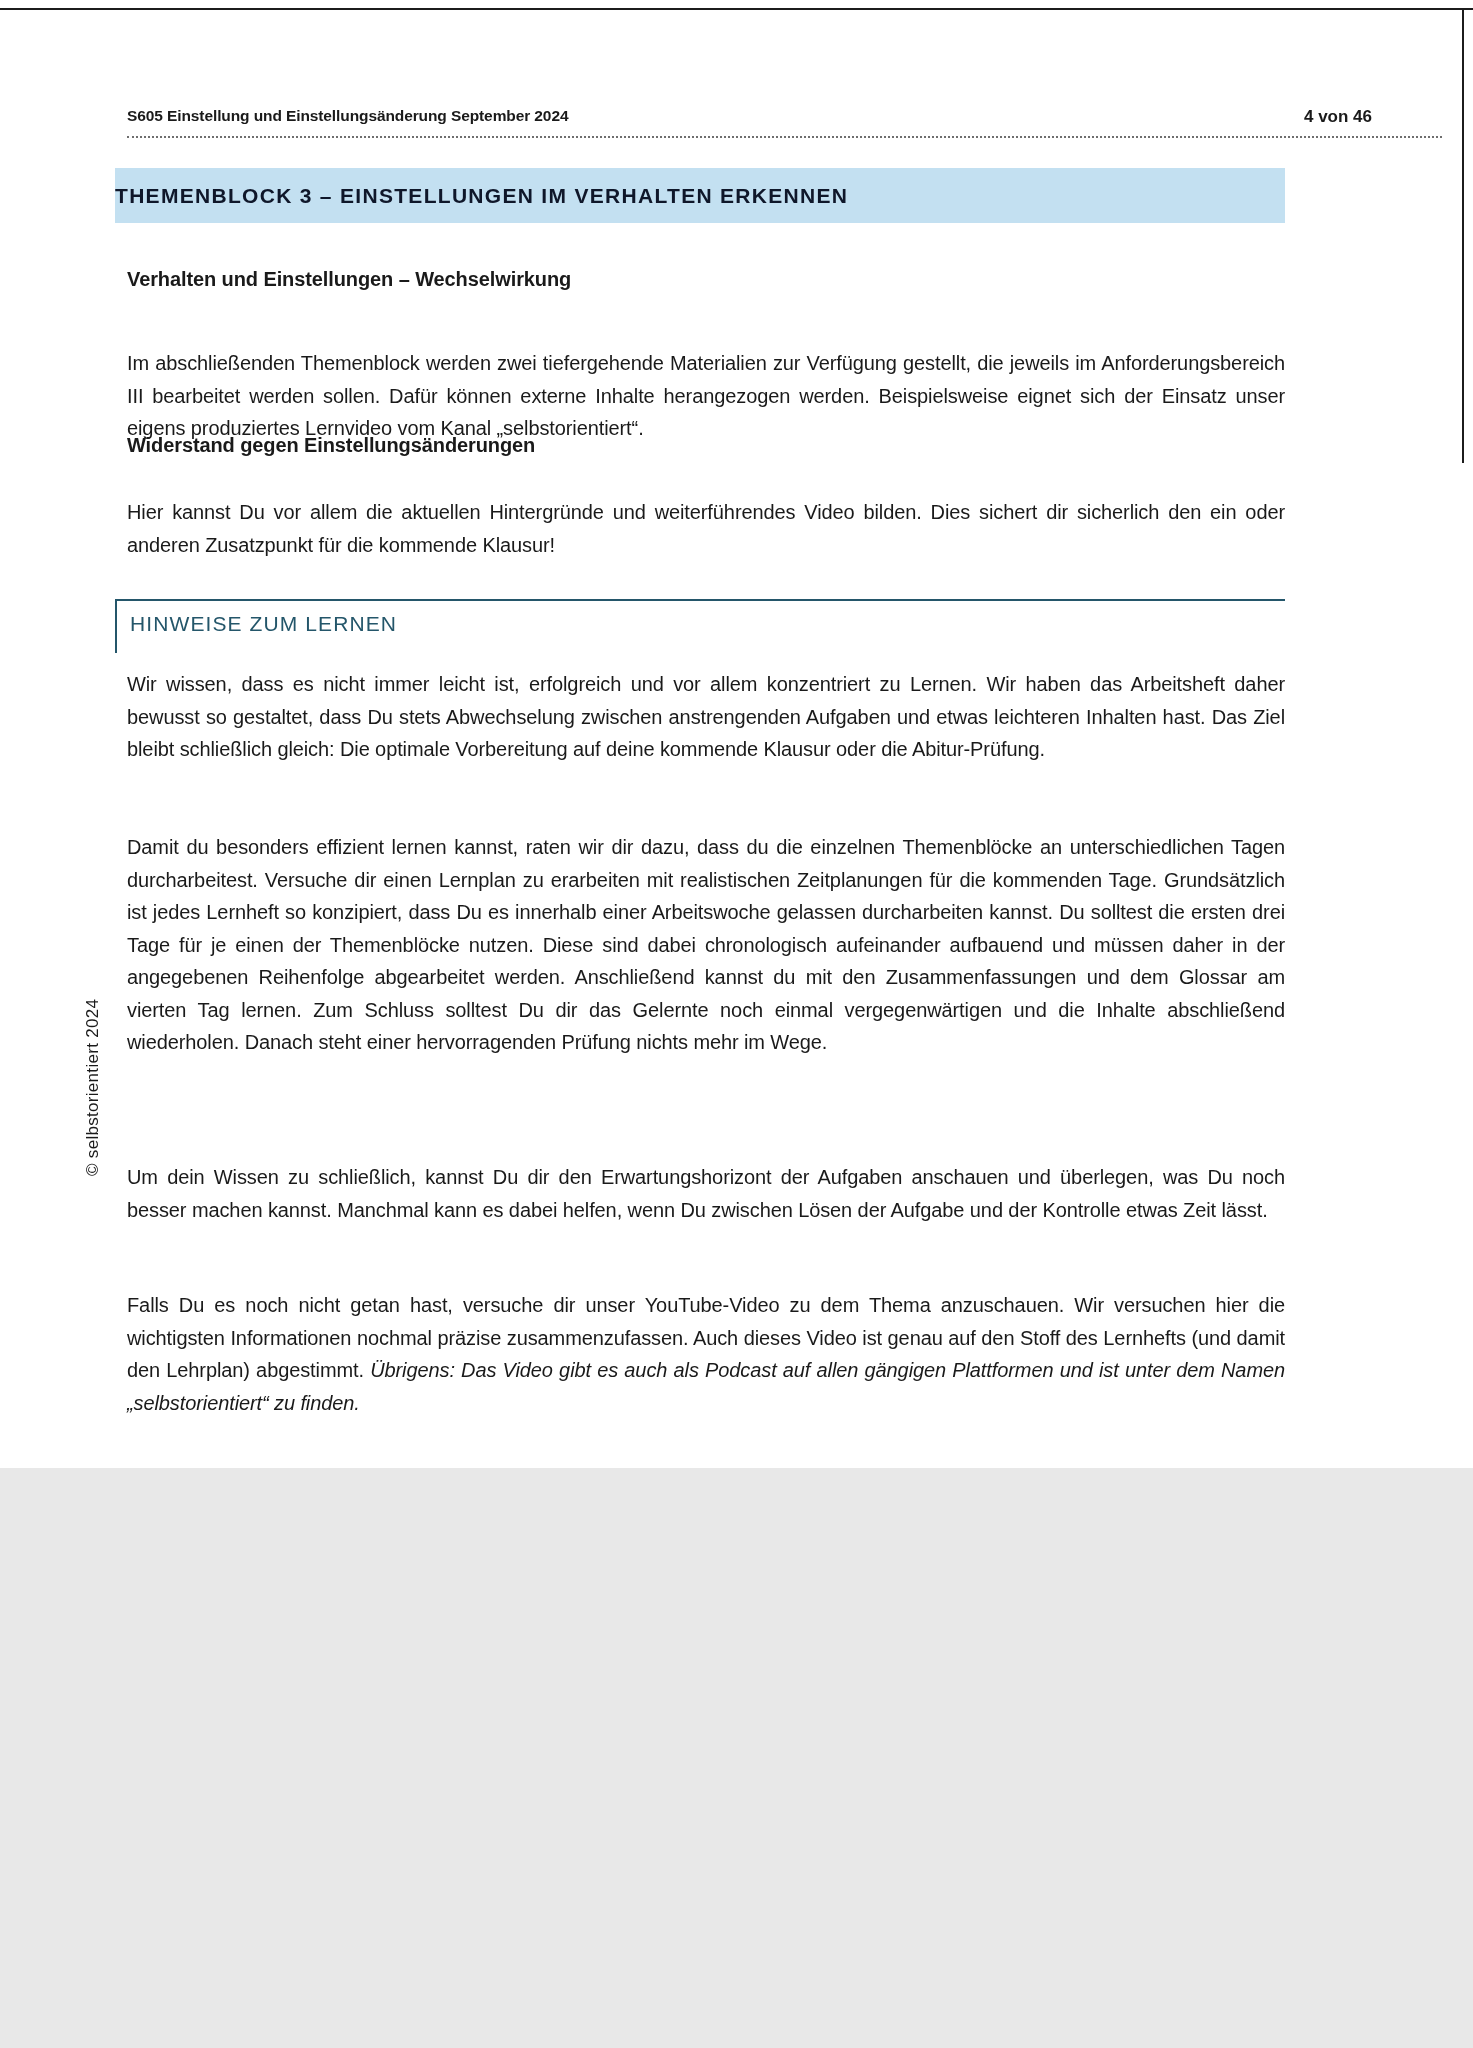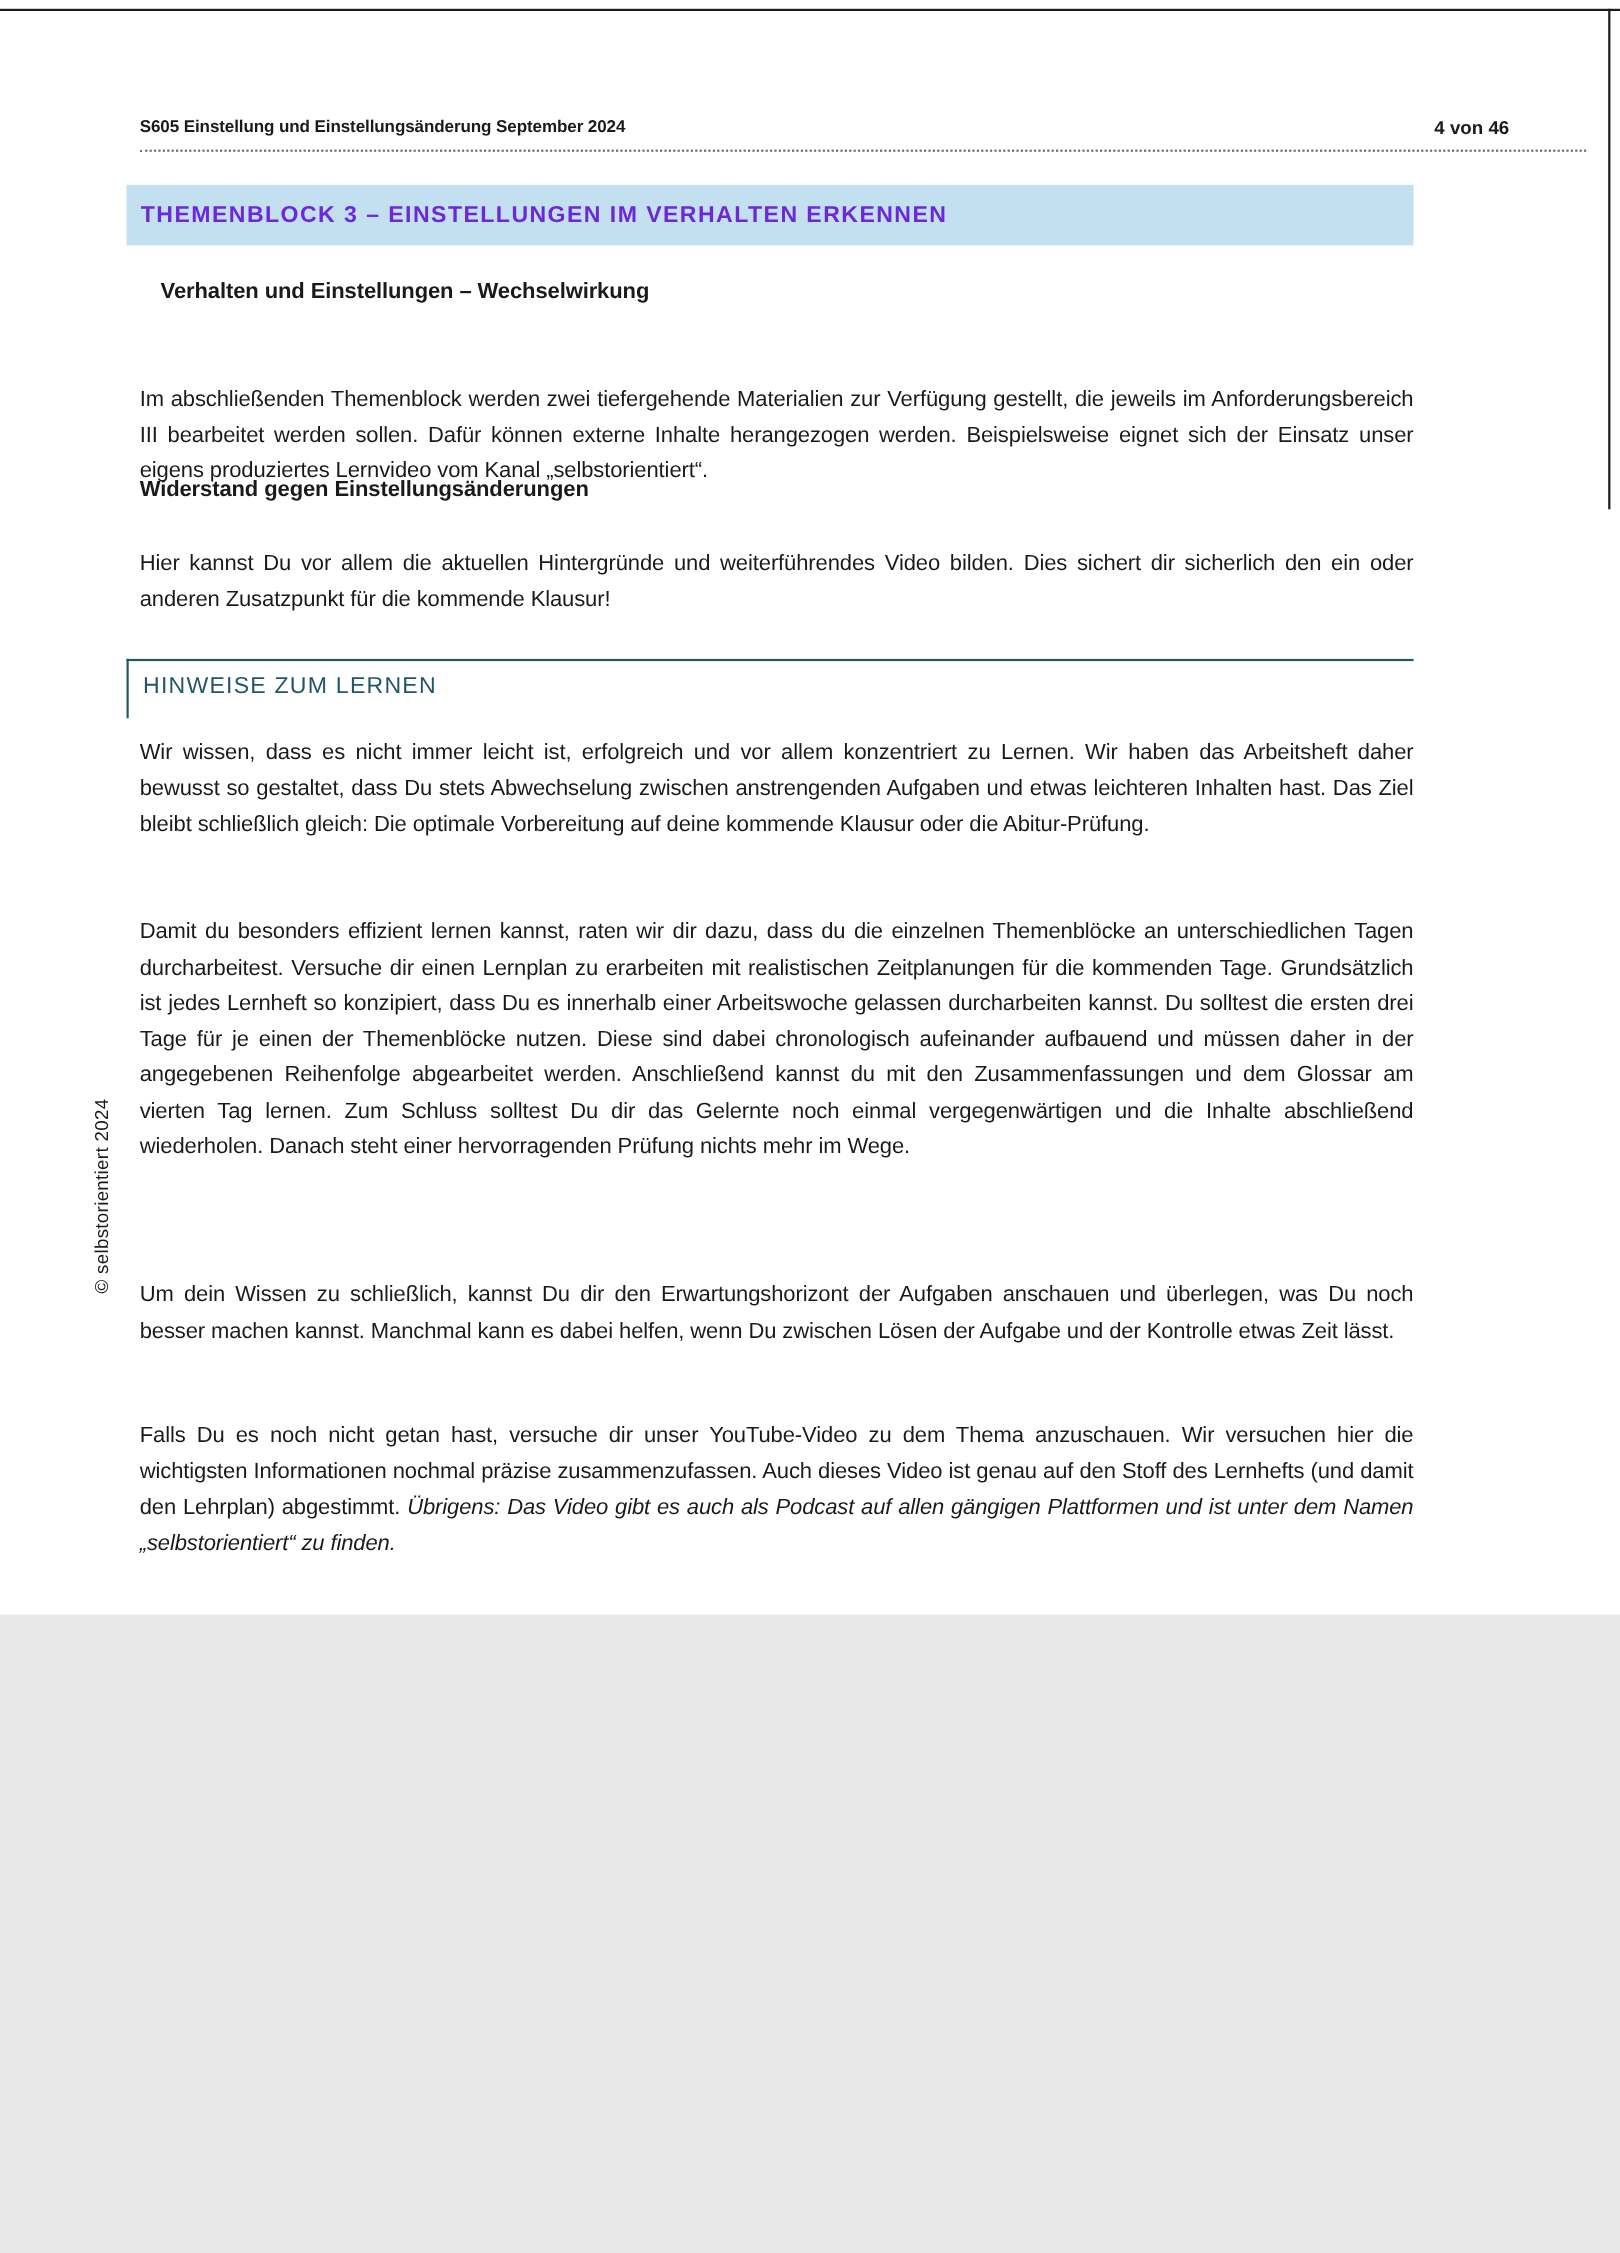--- a/index.html
+++ b/index.html
@@ -16,27 +16,27 @@
   .rightline{position:absolute;left:1462px;top:8px;width:2px;height:455px;background:#1c1c1c;}
 
   .doc-title{position:absolute;left:127px;top:107px;font-size:15.5px;font-weight:700;letter-spacing:-0.1px;white-space:nowrap;}
   .page-number{position:absolute;left:1232px;top:107px;width:140px;text-align:right;font-size:17px;font-weight:700;}
   .dotted-rule{position:absolute;left:127px;top:136px;width:1315px;height:0;border-top:2px dotted #6e6e6e;}
 
   .banner{
     position:absolute;left:115px;top:168px;width:1170px;height:55px;
     background:var(--banner-bg,#c3e0f1);
     display:flex;align-items:center;
-    padding-left:13px;box-sizing:border-box;
+    box-sizing:border-box;
     font-size:21px;font-weight:700;letter-spacing:1.3px;
-    color:#6d28d9;white-space:nowrap;
+    color:#0f172a;white-space:nowrap;
   }
 
   .h-bold{position:absolute;left:127px;font-size:20px;font-weight:700;letter-spacing:-0.1px;white-space:nowrap;}
-  .h1{top:254px;margin-left:19px;}
+  .h1{top:268px;}
   .h2{top:434px;}
 
   .para{
     position:absolute;left:127px;width:1158px;
     font-size:20px;line-height:32.5px;letter-spacing:-0.1px;
     text-align:justify;
   }
   .p1{top:304px;margin-top:43px;}
   .p2{top:496px;}
   .p3{top:668px;}

